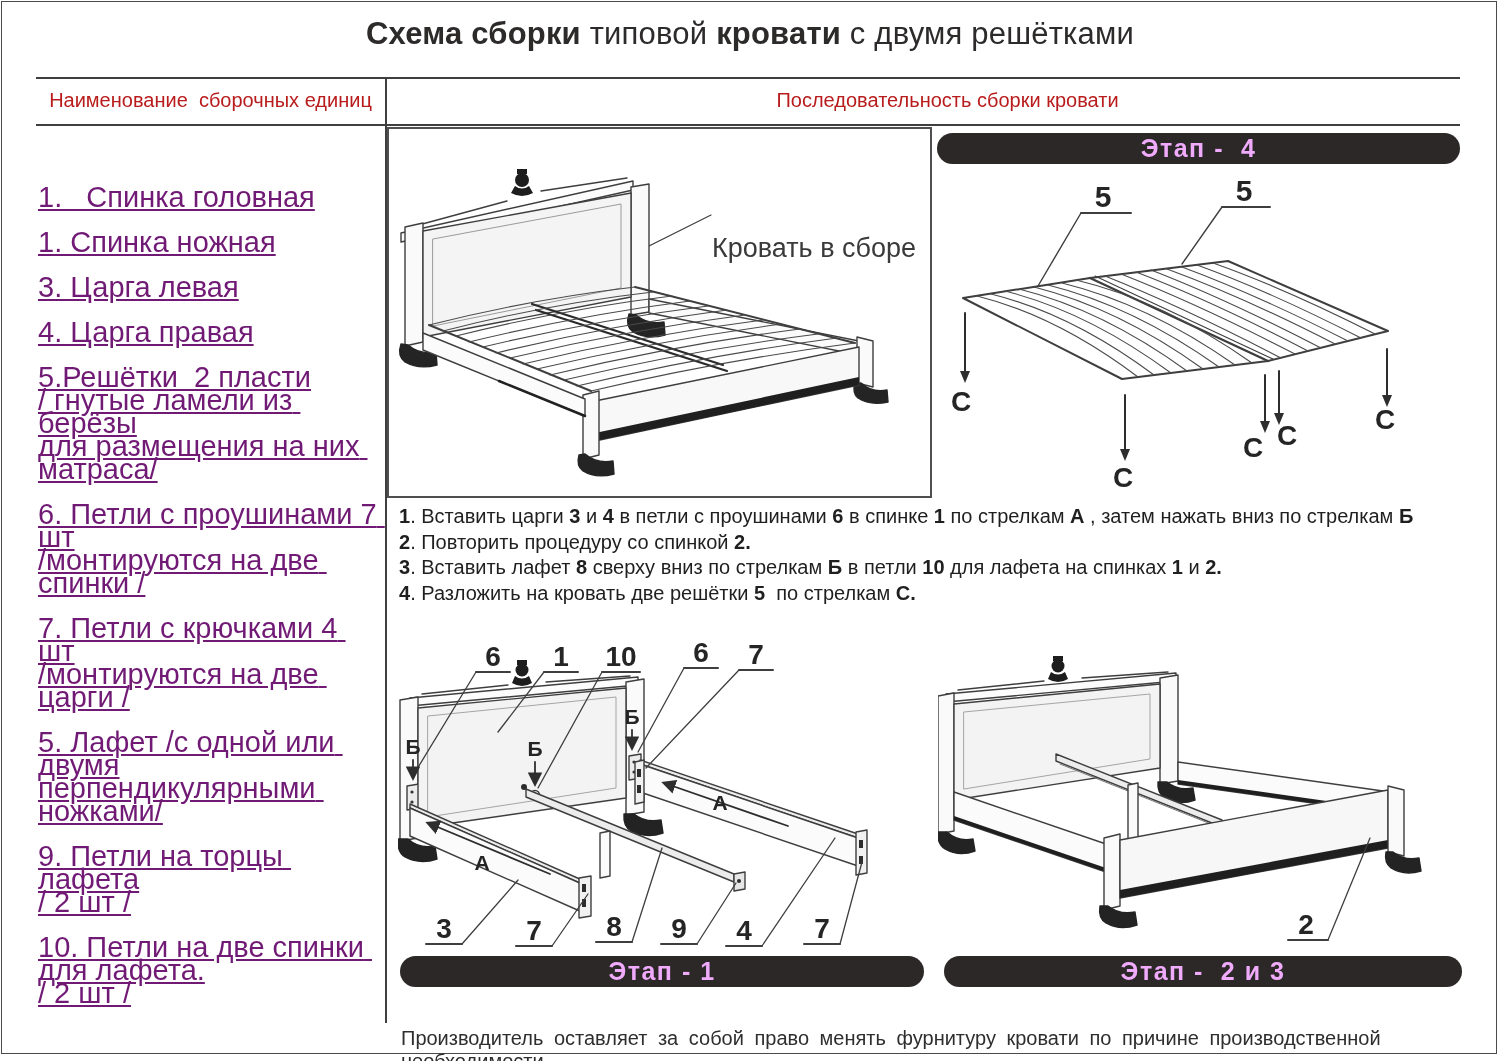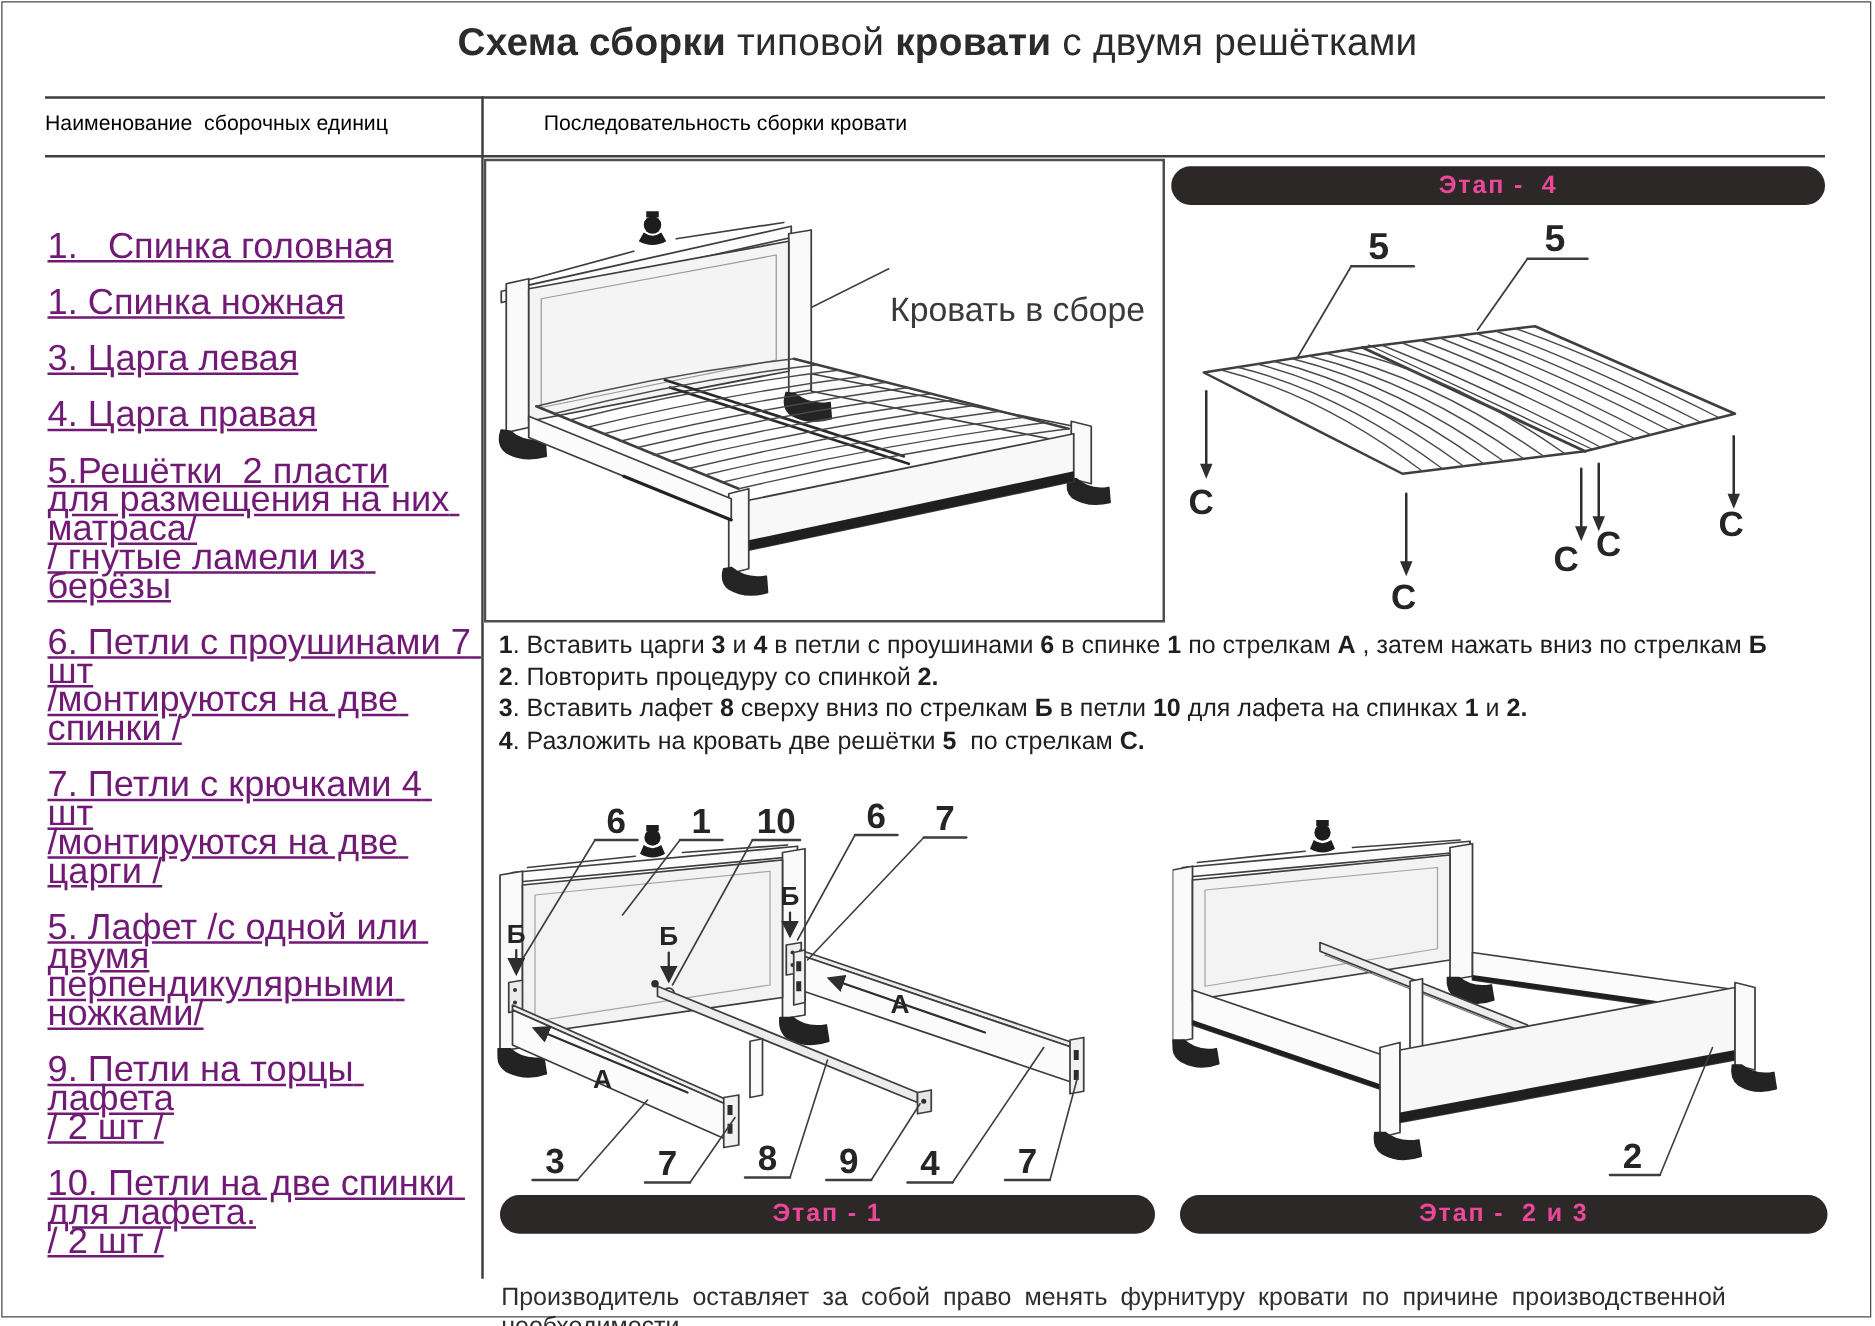--- a/index.html
+++ b/index.html
@@ -15,36 +15,36 @@
 
   .title { position:absolute; top:16px; left:0; width:100%; text-align:center;
     font-size:31px; font-weight:400; color:#2d2a2a; letter-spacing:.2px; white-space:pre-wrap; }
   .seg-b { font-weight:700; }
 
   .rule { position:absolute; background:#3f3f3f; }
   .rule-top { left:36px; top:77px; width:1424px; height:2px; }
   .rule-mid { left:36px; top:124px; width:1424px; height:2px; }
   .rule-vert { left:385px; top:77px; width:2px; height:946px; }
 
-  .col-header { position:absolute; top:89px; font-size:17px; color:#000000;
-    text-align:left; white-space:pre-wrap; }
+  .col-header { position:absolute; top:89px; font-size:20px; color:#b91c1c;
+    text-align:center; white-space:pre-wrap; }
   .col-header.left { left:36px; width:349px; }
   .col-header.right { left:387px; width:1073px;padding-left:48px; }
 
   .parts { position:absolute; left:38px; top:186px; width:344px;
     font-size:29px; line-height:23px; color:#701a75;text-decoration:underline; }
   .part { margin-bottom:22px; }
   .part-line { white-space:pre-wrap; }
 
   .bed-box { position:absolute; left:387px; top:127px; width:545px; height:371px;
     border:2px solid #4f4f4f; background:#fff; }
   .bed-caption { position:absolute; left:712px; top:186px; font-size:27px; color:#3a3a3a; white-space:pre;margin-top:47px; }
 
   .badge { position:absolute; height:31px; background:#2b2827; border-radius:16px;
-    color:#ec4899; font-size:20px; font-weight:700; letter-spacing:1.5px;
+    color:#f0abfc; font-size:25px; font-weight:700; letter-spacing:1.5px;
     text-align:center; line-height:30px; white-space:pre; }
   .badge-s4 { left:937px; top:133px; width:523px; }
   .badge-s1 { left:400px; top:956px; width:524px; }
   .badge-s23 { left:944px; top:956px; width:518px; }
 
   .diagram { position:absolute; }
   .d-bed { left:0; top:0; width:541px; height:367px; }
   .d-s4 { left:935px; top:131px; width:527px; height:366px; }
   .d-s1 { left:398px; top:628px; width:527px; height:325px; }
   .d-s23 { left:938px; top:628px; width:524px; height:325px; }
@@ -85,22 +85,22 @@
       <div class="part-line">1. Спинка ножная</div>
     </div>
     <div class="part">
       <div class="part-line">3. Царга левая</div>
     </div>
     <div class="part">
       <div class="part-line">4. Царга правая</div>
     </div>
     <div class="part">
       <div class="part-line">5.Решётки  2 пласти</div>
+      <div class="part-line">/ гнутые ламели из берёзы</div>
       <div class="part-line">для размещения на них матраса/</div>
-      <div class="part-line">/ гнутые ламели из берёзы</div>
     </div>
     <div class="part">
       <div class="part-line">6. Петли с проушинами 7 шт</div>
       <div class="part-line">/монтируются на две спинки /</div>
     </div>
     <div class="part">
       <div class="part-line">7. Петли с крючками 4 шт</div>
       <div class="part-line">/монтируются на две царги /</div>
     </div>
     <div class="part">

